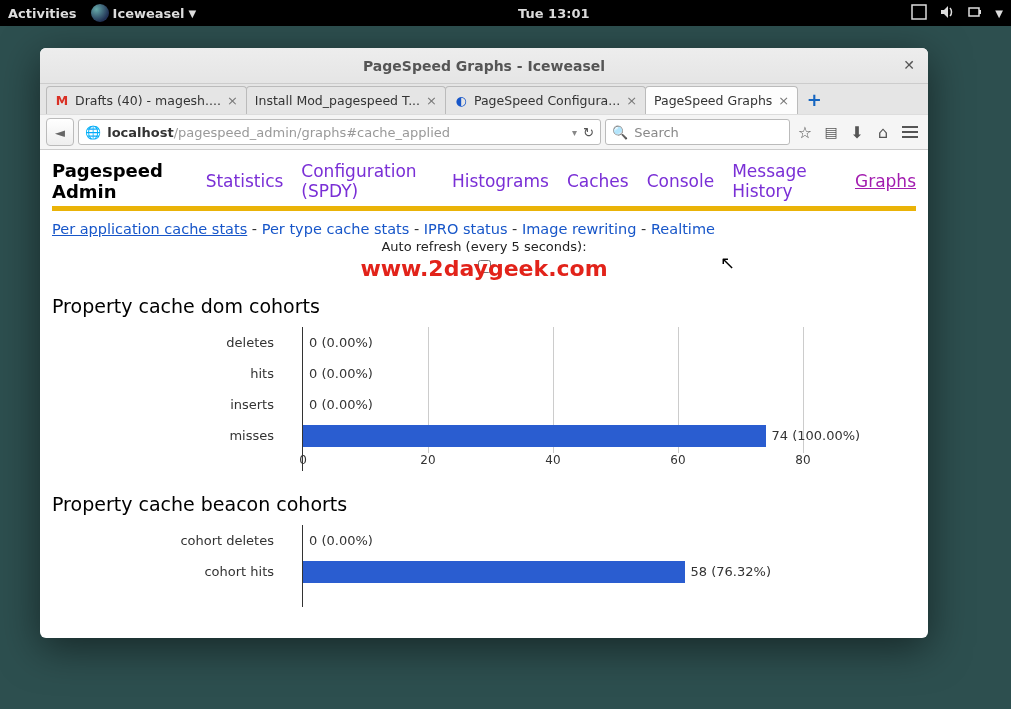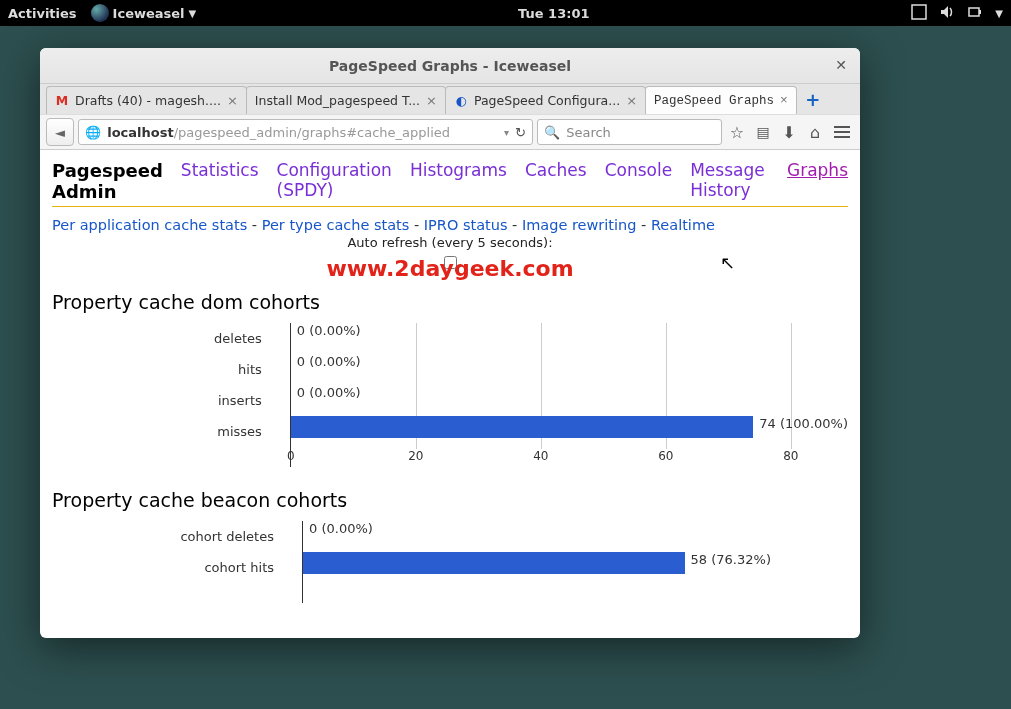--- a/index.html
+++ b/index.html
@@ -28,21 +28,21 @@
   .top-bar .app-btn { display:flex; align-items:center; gap:4px;}
   .globe-icon { width:18px; height:18px; background: radial-gradient(circle at 30% 30%, #6aa, #235 70%); border-radius:50%;}
   .tri-down { font-size:10px; }
   .sys-icon svg { width:16px; height:16px; fill:#ddd; }
 
   
   .window {
     position: absolute;
     top: 48px;
     left: 40px;
-    width: 820px;
+    width: 888px;
     height: 590px;
     background: #fff;
     border-radius: 6px;
     box-shadow: 0 10px 40px rgba(0,0,0,.5);
     overflow: hidden;
     display: flex;
     flex-direction: column;
   }
   .titlebar {
     height: 36px;
@@ -77,21 +77,21 @@
     font-size:12.5px;
     color:#333;
     border:1px solid #bbb;
     border-bottom:none;
     border-radius:4px 4px 0 0;
     background:#e5e5e5;
     margin-right:-1px;
     max-width:210px;
     min-width:150px;
   }
-  .tab.active { background:#fdfdfd;font-family:Liberation Mono, monospace; }
+  .tab.active { background:#fdfdfd; }
   .tab .tab-close { font-size:13px; color:#777; margin-left:auto; }
   .tab .favicon { width:14px; height:14px; display:inline-flex; align-items:center; justify-content:center;}
   .newtab { width:22px;height:22px; margin-left:6px; margin-bottom:3px; color:#1565c0; font-weight:bold; font-size:18px; text-align:center; line-height:22px;}
   .toolbar {
     height:36px;
     background:#f5f5f5;
     border-top:1px solid #ddd;
     border-bottom:1px solid #ccc;
     display:flex;
     align-items:center;
@@ -120,30 +120,30 @@
   }
   .tb-icon { width:22px; text-align:center; color:#555; font-size:16px; }
   .hamburger { width:24px; display:flex; flex-direction:column; gap:3px; align-items:center; justify-content:center;}
   .hamburger span{ width:16px;height:2px;background:#555;}
 
   
   .page {
     flex:1; overflow:auto; padding: 10px 12px 0 12px; position:relative;
   }
   .admin-header {
-    display:flex; align-items:flex-start; gap:18px;
-    border-bottom:1px solid #eab308; padding-bottom:4px; margin-bottom:10px;
+    display:flex; align-items:center; gap:18px;
+    border-bottom:5px solid #eab308; padding-bottom:4px; margin-bottom:10px;
     font-size:17px;
   }
   .admin-header .title { font-weight:bold; color:#000; font-size:18px;}
   .admin-header a { color:#7a2fd6; text-decoration:none; }
   .admin-header a.current { color:#a21caf; text-decoration:underline; }
   .subnav { font-size:14.5px; margin-bottom:2px; }
   .subnav a { color:#1756c9; text-decoration:none; }
-  .subnav a.active { }
+  .subnav a.active { text-decoration:underline; }
   .subnav .sep { color:#333; }
   .autorefresh { font-size:13px; color:#222; display:flex; align-items:center; gap:6px; margin-bottom:6px;flex-direction:column;}
   .watermark {
     position:absolute; top:106px; left:50%; transform:translateX(-50%);
     color:#e2231a; font-weight:bold; font-size:22px;
   }
   .chart-section { margin-top:22px; }
   .chart-title { font-weight:normal; font-size:19px; margin-bottom:10px; }
   .chart {
     display:flex;
@@ -154,21 +154,21 @@
     display:flex; flex-direction:column;
   }
   .chart .labels .lr { height:31px; line-height:31px; padding-right:10px;}
   .chart .plot {
     flex:1; position:relative;
     border-left:1px solid #333;
   }
   .chart .grid {
     position:absolute; top:0; bottom:18px; width:1px; background:#ccc;
   }
-  .chart .row { height:31px; display:flex; position:relative;}
+  .chart .row { height:31px; display:flex; align-items:center; position:relative;}
   .chart .bar { height:22px; background:#2a5dd0; }
   .chart .val { font-size:13px; color:#333; margin-left:6px; white-space:nowrap;}
   .chart .xaxis { height:20px; position:relative; font-size:12px; color:#333;}
   .chart .xtick { position:absolute; top:2px; transform:translateX(-50%);}
   .cursor-img {
     position:absolute; top:102px; left:680px; font-size:18px; color:#000;
   }
 </style>
 </head>
 <body>

